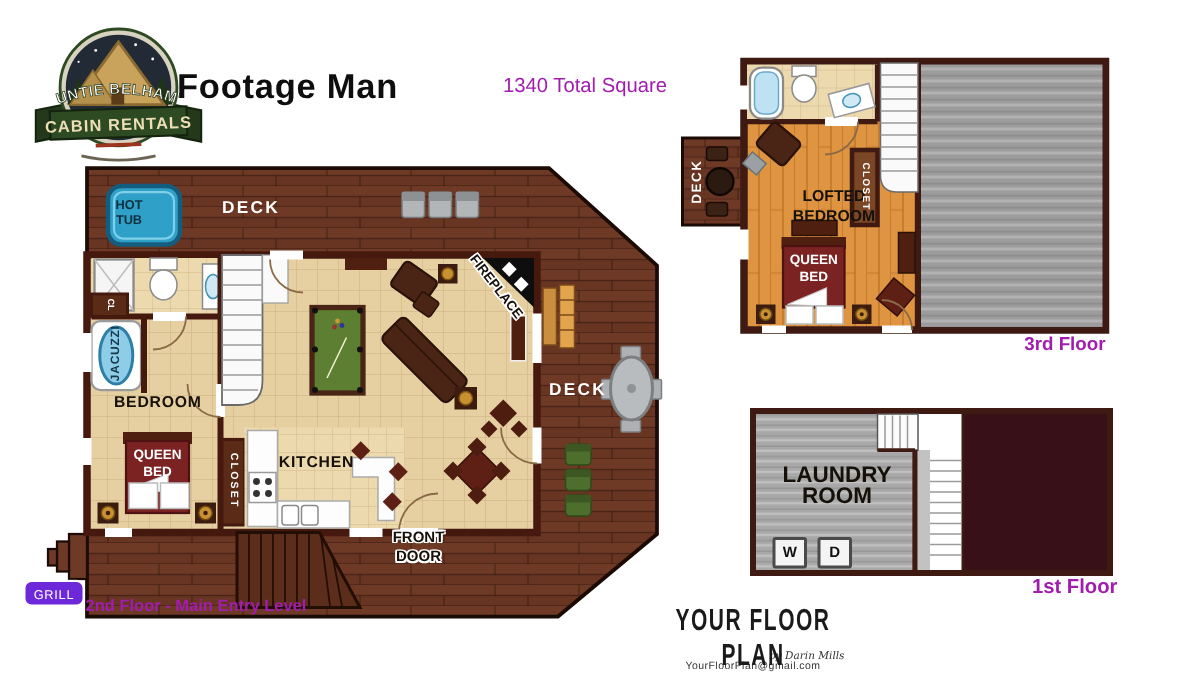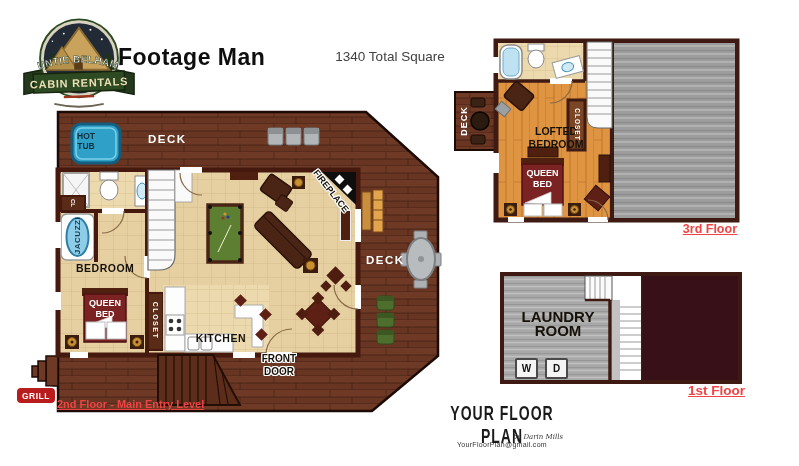--- a/index.html
+++ b/index.html
@@ -7,24 +7,24 @@
           font-family:"Liberation Sans",sans-serif;}
   .abs{position:absolute;}
   .lbl{position:absolute;font-weight:700;color:#151008;white-space:nowrap;}
   .wrap{white-space:normal;text-align:center;}
   .white{color:#ffffff;}
   .outline{text-shadow:-1px -1px 0 #fff,1px -1px 0 #fff,-1px 1px 0 #fff,1px 1px 0 #fff,0 1px 0 #fff,0 -1px 0 #fff,1px 0 0 #fff,-1px 0 0 #fff;}
   .rot-neg90{transform:rotate(-90deg);transform-origin:center center;}
   .rot-90{transform:rotate(90deg);transform-origin:center center;}
   svg{display:block;}
   .title{font-size:23px;font-weight:700;color:#0e0e0e;letter-spacing:.5px;}
-  .sqft{font-size:13.5px;color:#404040;text-align:center;line-height:19px;}
-  .caption{font-weight:700;color:#ef4444;text-decoration:underline;}
-  .badge{background:#b91c1c;color:#fff;border-radius:4px;box-shadow:0 0 0 1.5px rgba(255,255,255,.65);
-         display:flex;align-items:center;justify-content:center;font-weight:700;}
+  .sqft{font-size:13.5px;color:#a21caf;text-align:center;line-height:19px;}
+  .caption{font-weight:700;color:#a21caf;}
+  .badge{background:#6d28d9;color:#fff;border-radius:4px;box-shadow:0 0 0 1.5px rgba(255,255,255,.65);
+         display:flex;align-items:center;justify-content:center;font-weight:400;}
   .wd-box{position:absolute;background:#f4f4f4;border:2px solid #4a4a4a;border-radius:2px;
           display:flex;align-items:center;justify-content:center;font-weight:700;color:#111;font-size:10px;}
   .brand{font-weight:700;color:#1a1a1a;letter-spacing:1px;transform:scaleY(1.45);transform-origin:top center;
          text-align:center;font-size:14px;}
   .byline{font-family:"DejaVu Serif",serif;font-style:italic;font-size:7px;color:#333;text-align:right;}
   .email{font-size:7px;color:#333;text-align:center;letter-spacing:.3px;}
 </style>
 </head>
 <body>
 
@@ -283,21 +283,21 @@
         <circle cx="107" cy="232" r="1.5" fill="#3c1c0e"></circle>
     </svg>
 
     <div class="lbl white" style="left:118px;top:23px;font-size:11.5px;letter-spacing:1.5px">DECK</div>
     <div class="lbl wrap" style="left:42px;top:21px;width:28px;font-size:8.5px;line-height:10px;color:#10303f">HOT TUB</div>
     <div class="lbl rot-neg90" style="left:22px;top:121px;width:50px;text-align:center;font-size:8px;letter-spacing:.5px;color:#16394e">JACUZZI</div>
     <div class="lbl rot-90 white" style="left:33px;top:90px;width:20px;text-align:center;font-size:6px">CL</div>
     <div class="lbl" style="left:46px;top:152px;font-size:10.5px;letter-spacing:.5px">BEDROOM</div>
     <div class="lbl wrap white" style="left:54px;top:188px;width:42px;font-size:9px;line-height:11px">QUEEN BED</div>
     <div class="lbl rot-90 white" style="left:97px;top:207px;width:57px;text-align:center;font-size:7px;letter-spacing:1.5px">CLOSET</div>
-    <div class="lbl" style="left:146px;top:222px;width:70px;text-align:right;font-size:10.5px;letter-spacing:.5px">KITCHEN</div>
+    <div class="lbl" style="left:146px;top:192px;width:70px;text-align:center;font-size:10.5px;letter-spacing:.5px">KITCHEN</div>
     <div class="lbl outline" style="left:265px;top:76px;width:72px;text-align:center;font-size:9px;transform:rotate(52deg)">FIREPLACE</div>
     <div class="lbl white" style="left:336px;top:144px;font-size:11.5px;letter-spacing:1.5px">DECK</div>
     <div class="lbl wrap outline" style="left:220px;top:243px;width:58px;font-size:10px;line-height:12.5px">FRONT DOOR</div>
     <div class="badge" style="position:absolute;left:-13px;top:278px;width:38px;height:15px;font-size:8.5px;letter-spacing:.5px">GRILL</div>
     <div class="lbl caption" style="left:27px;top:288px;font-size:11px">2nd Floor - Main Entry Level</div>
   </div>
 
   <div class="abs" style="left:450px;top:35px;width:310px;height:210px">
     <svg width="310" height="205" viewBox="0 0 310 205">
 

